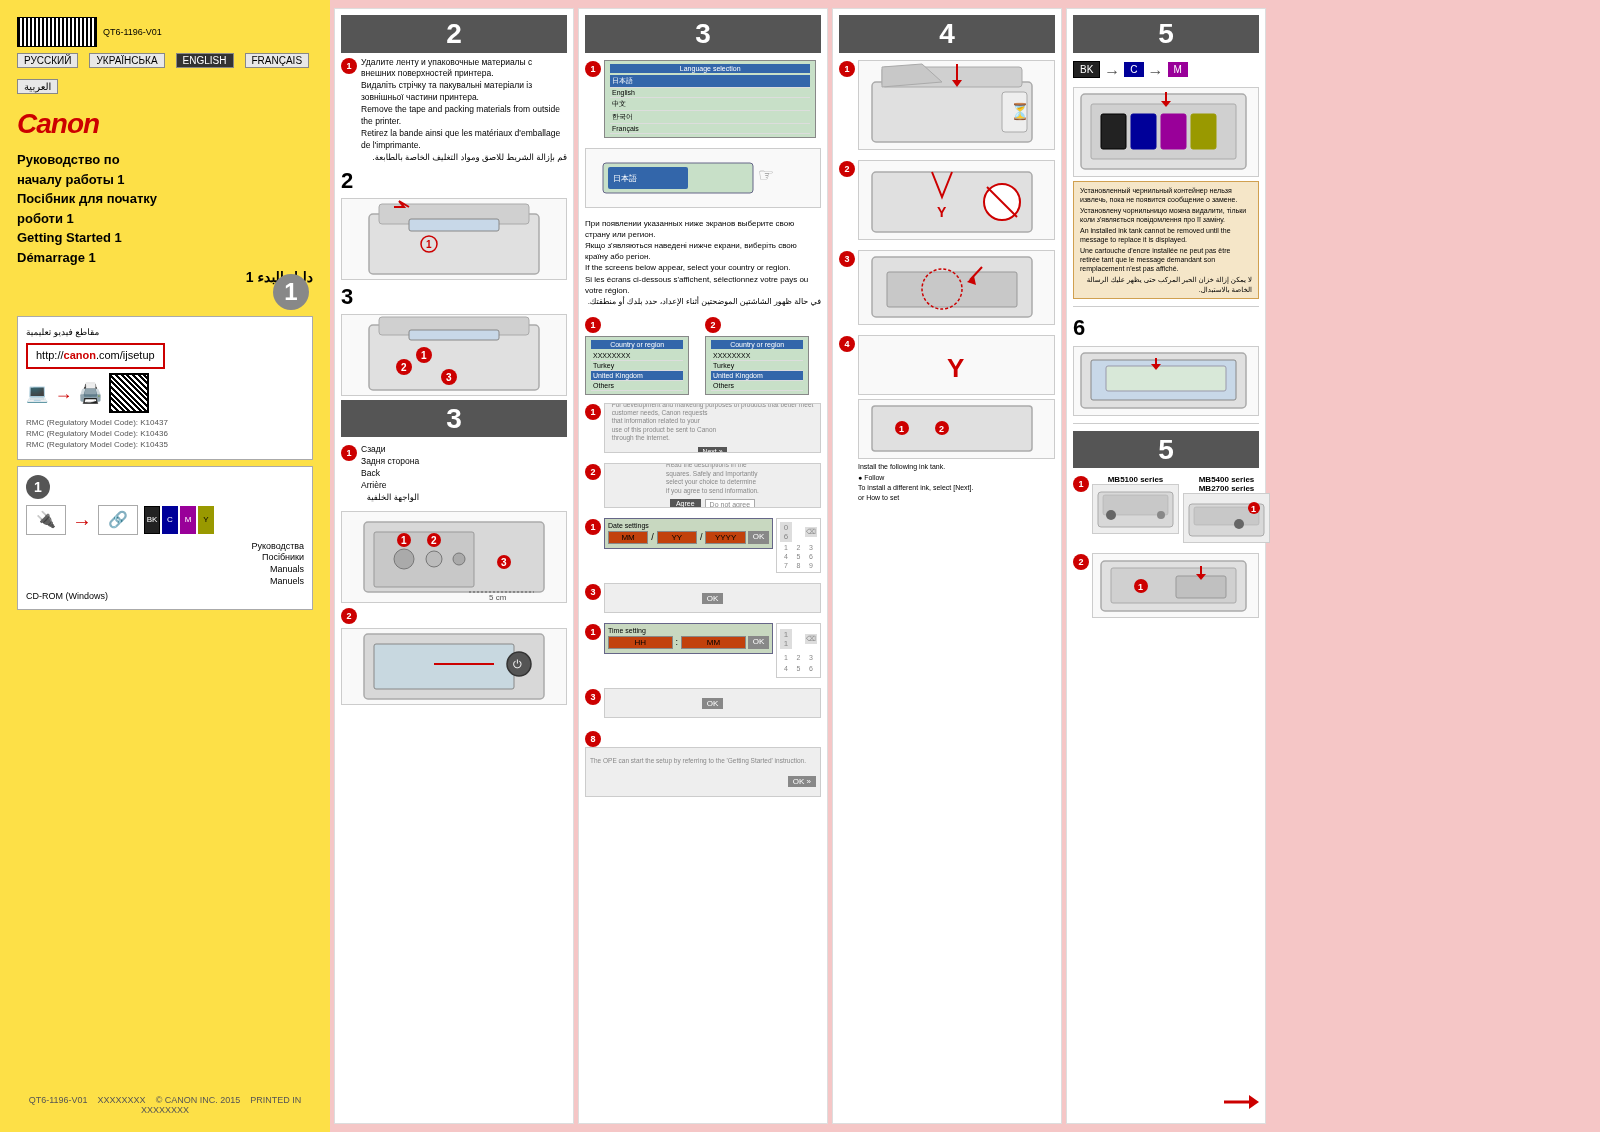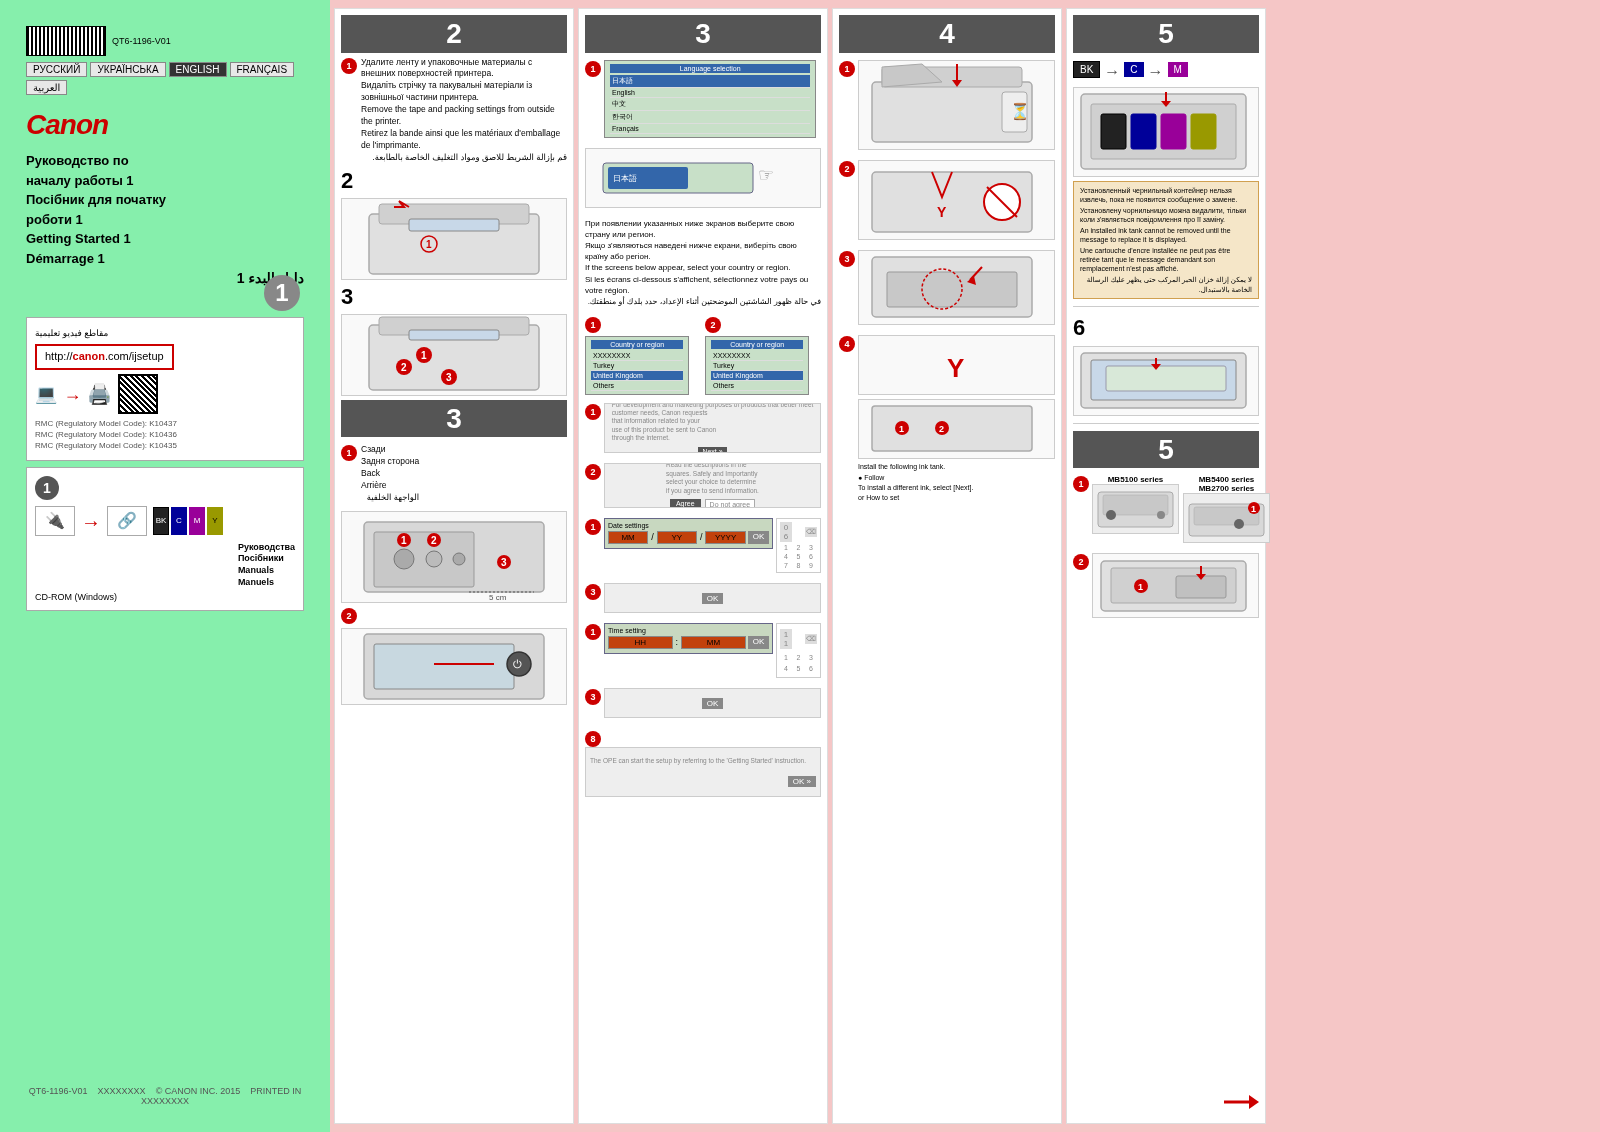--- a/index.html
+++ b/index.html
@@ -10,31 +10,31 @@
       font-family: Arial, sans-serif;
       overflow: hidden;
       display: flex;
       flex-direction: row;
     }
 
     
     .left-panel {
       width: 330px;
       min-width: 330px;
-      background: #86efac;
-      padding: 26px;
+      background: #fde047;
+      padding: 17px;
       display: flex;
       flex-direction: column;
       gap: 6px;
     }
 
     .top-bar {
       display: flex;
       flex-wrap: wrap;
-      gap: 3px;
+      gap: 11px;
       margin-bottom: 4px;
     }
     .lang-btn {
       border: 1px solid #888;
       background: #e8e8e8;
       font-size: 10px;
       padding: 1px 6px;
       cursor: pointer;
     }
     .lang-btn.active {
@@ -414,21 +414,21 @@
       </div>
 
       <div style="display:flex; gap:2px;">
         <div style="background:#222; color:#fff; width:16px; height:28px; border:1px solid #000; font-size:8px; display:flex; align-items:center; justify-content:center;">BK</div>
         <div style="background:#009; color:#fff; width:16px; height:28px; border:1px solid #009; font-size:8px; display:flex; align-items:center; justify-content:center;">C</div>
         <div style="background:#909; color:#fff; width:16px; height:28px; border:1px solid #909; font-size:8px; display:flex; align-items:center; justify-content:center;">M</div>
         <div style="background:#990; color:#000; width:16px; height:28px; border:1px solid #990; font-size:8px; display:flex; align-items:center; justify-content:center;">Y</div>
       </div>
     </div>
     <div style="display:flex; justify-content:flex-end; gap:4px; margin-top:6px; align-items:flex-end;">
-      <div style="font-size:9px; line-height:1.3; font-weight:bold;">
+      <div style="font-size:9px; line-height:1.3; text-align:right;">
         <div>Руководства</div>
         <div>Посібники</div>
         <div>Manuals</div>
         <div>Manuels</div>
       </div>
     </div>
     <div style="font-size:9px; margin-top:4px;">CD-ROM (Windows)</div>
   </div>
 
   <div class="bottom-text">
@@ -445,21 +445,21 @@
 <div class="main-content">
 
   <div class="instruction-column col-2">
     <div class="section-header">2</div>
 
     <div class="step-row">
       <div class="sub-num">1</div>
       <div>
         <div class="instruction-text">Удалите ленту и упаковочные материалы с внешних поверхностей принтера.</div>
         <div class="instruction-text">Видаліть стрічку та пакувальні матеріали із зовнішньої частини принтера.</div>
-        <div class="instruction-text">Remove the tape and packing settings from outside the printer.</div>
+        <div class="instruction-text">Remove the tape and packing materials from outside the printer.</div>
         <div class="instruction-text">Retirez la bande ainsi que les matériaux d'emballage de l'imprimante.</div>
         <div class="instruction-text" style="direction:rtl;">قم بإزالة الشريط للاصق ومواد التغليف الخاصة بالطابعة.</div>
       </div>
     </div>
 
     <div style="display:flex; align-items:center; gap:3px; margin:2px 0;">
       <div class="big-step-num">2</div>
     </div>
 
     <div class="diagram-box">

